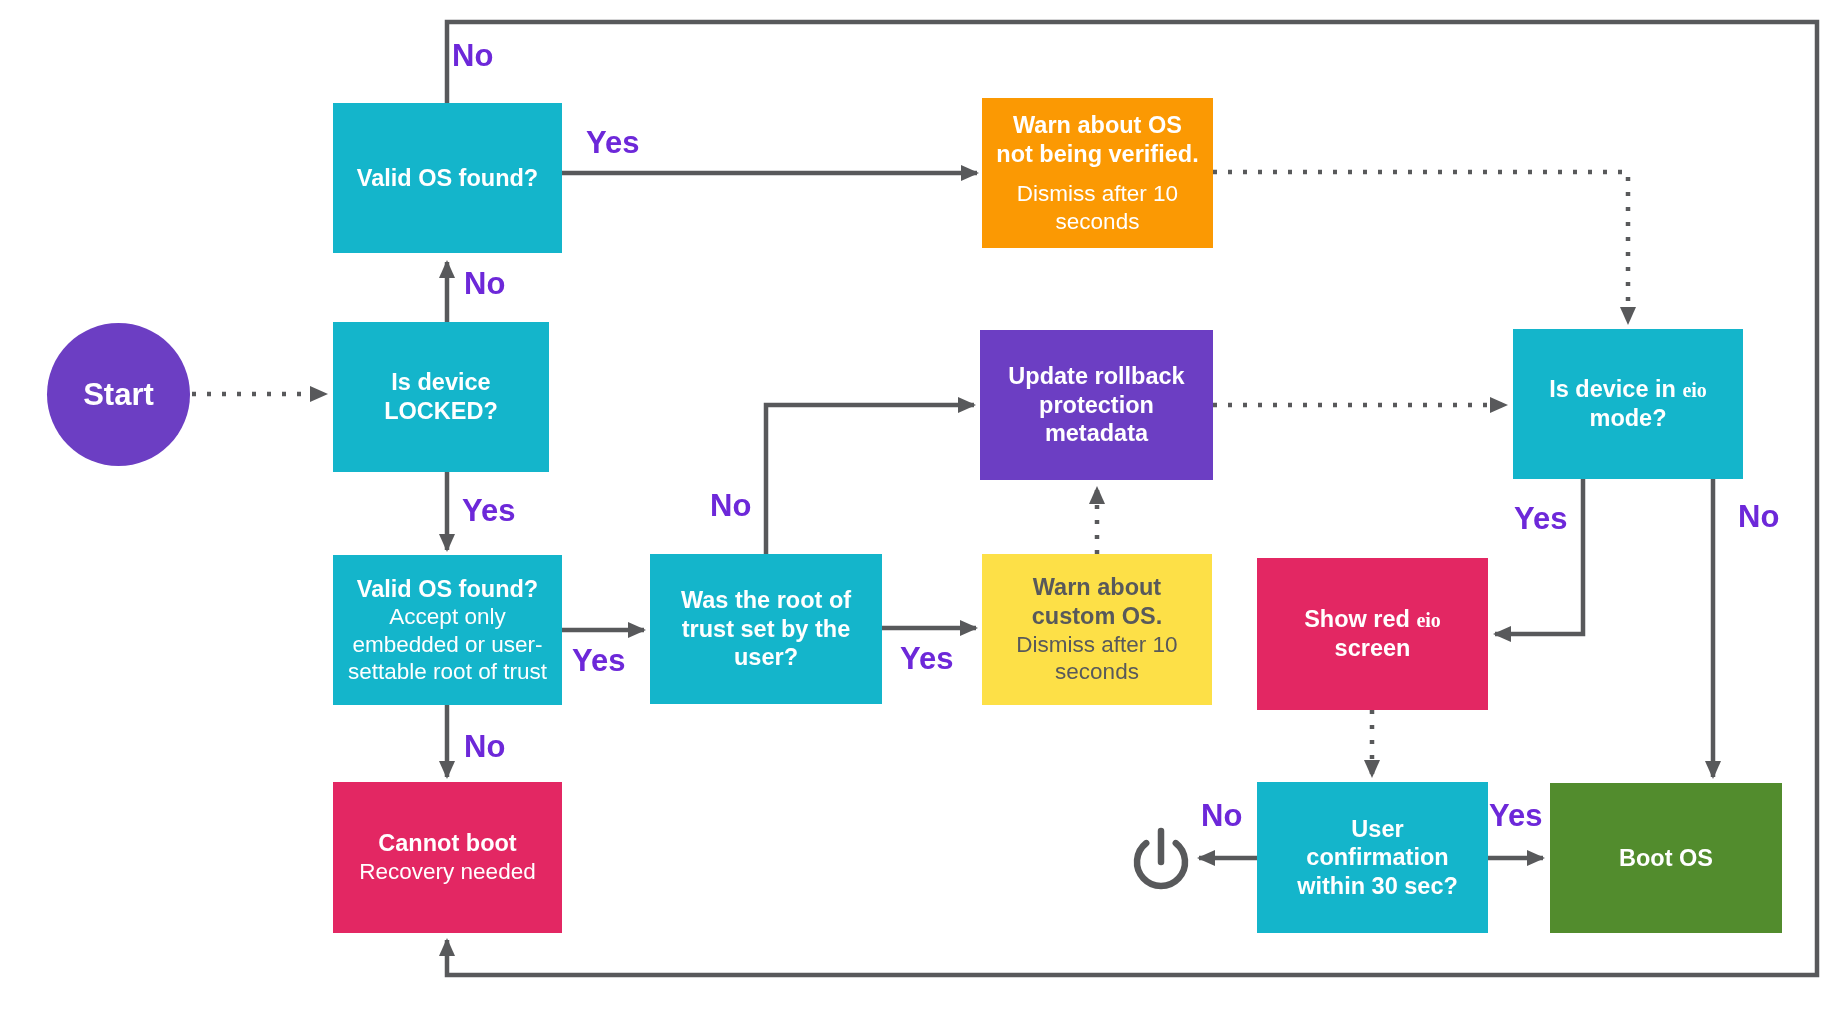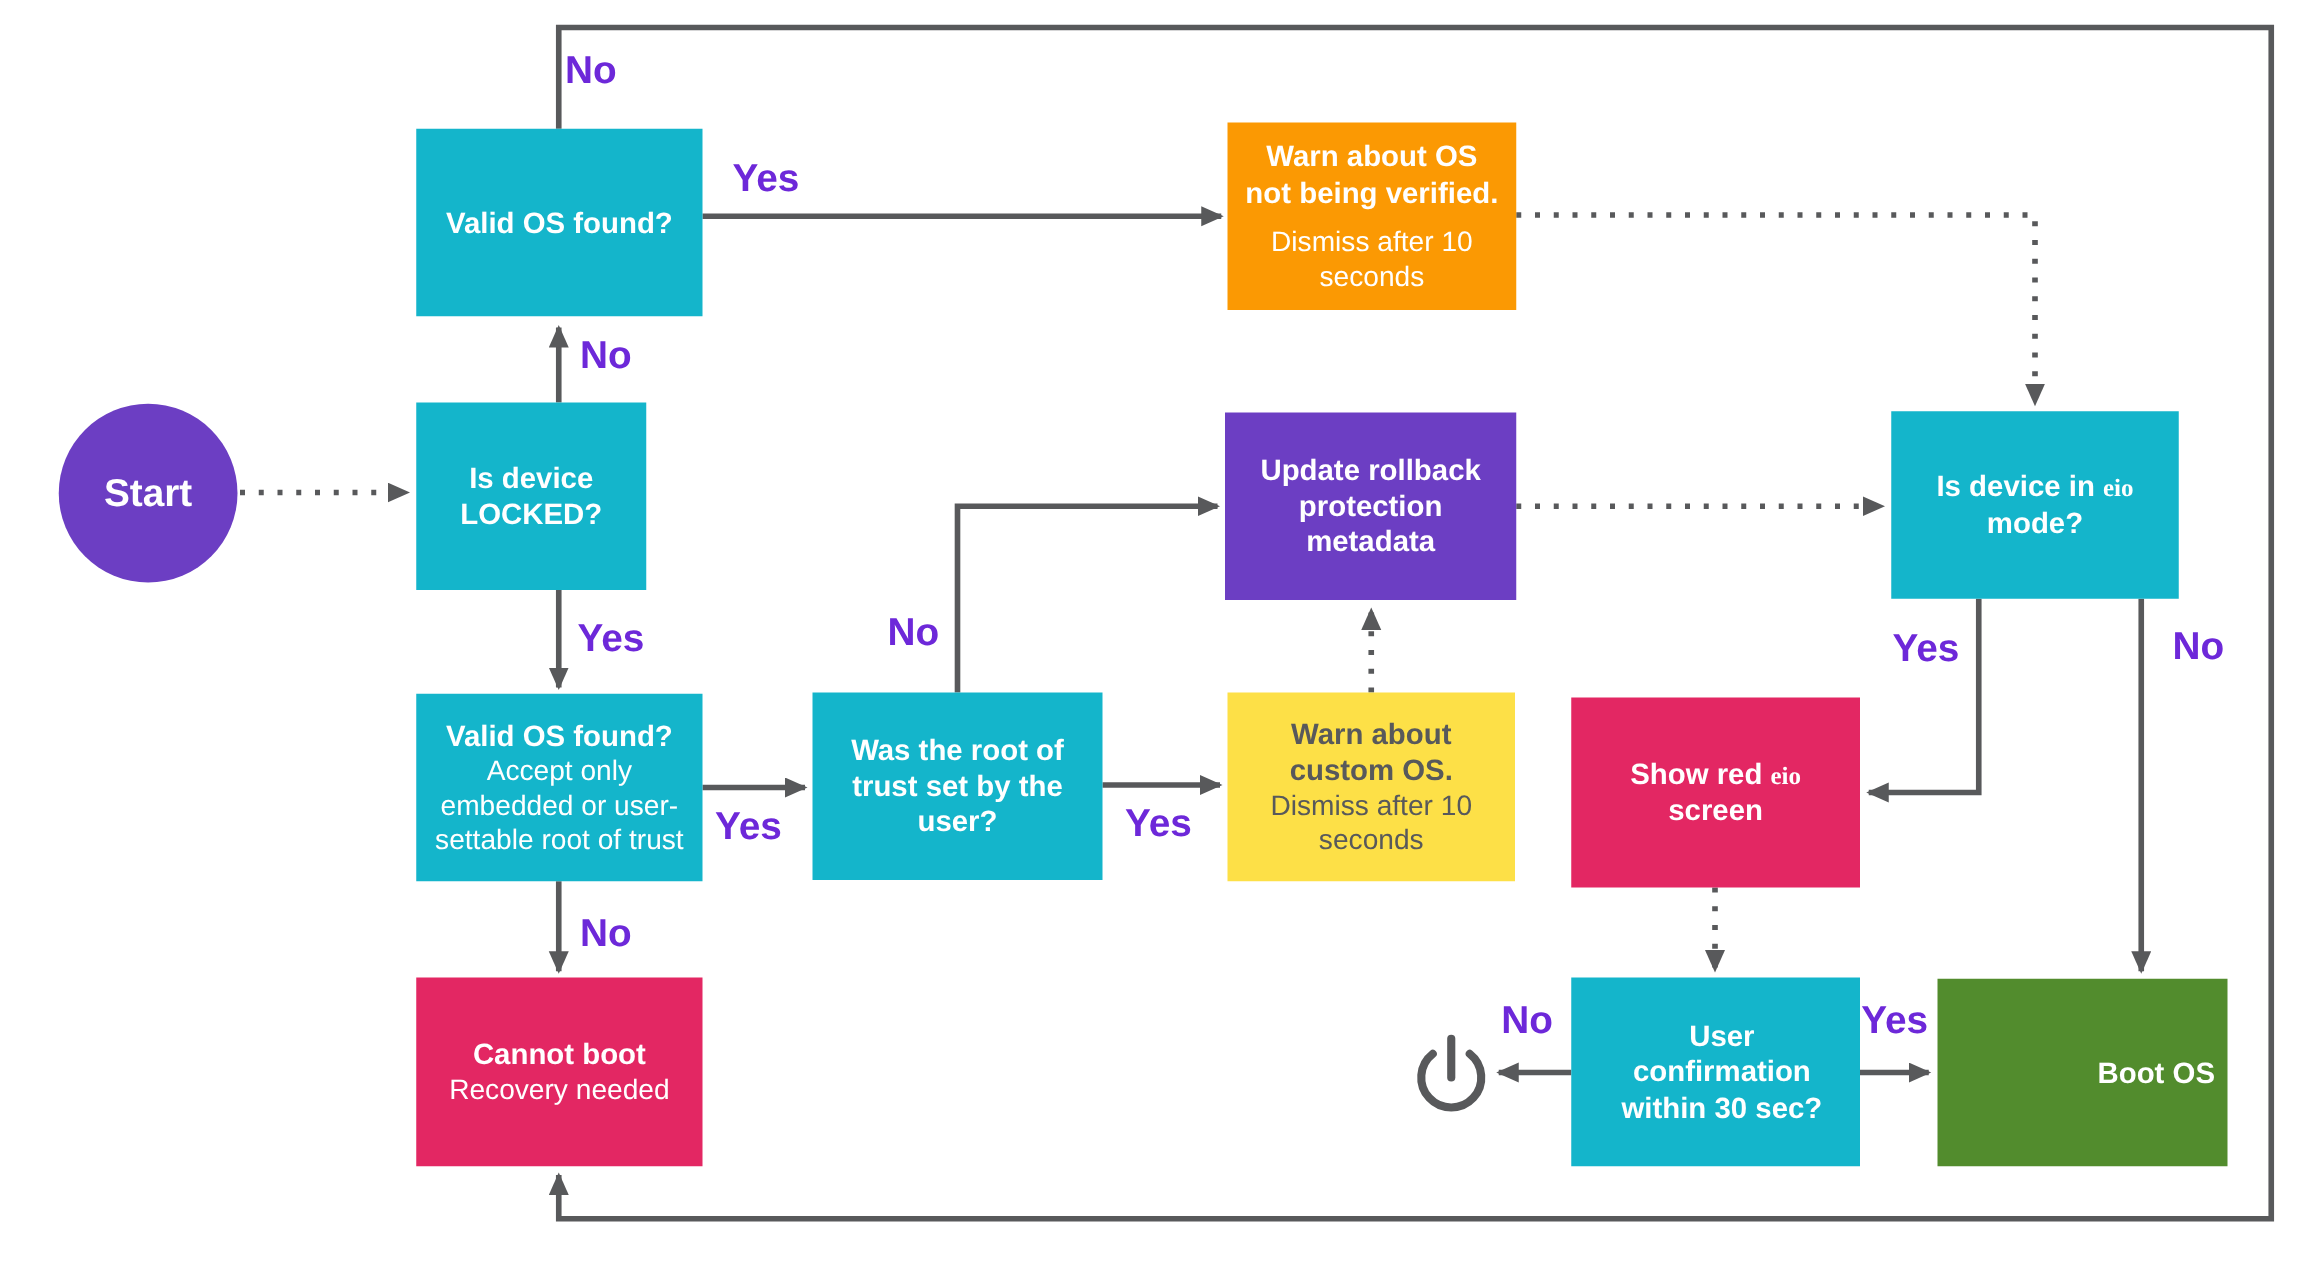--- a/index.html
+++ b/index.html
@@ -65,21 +65,21 @@
   </svg>
 
   <div class="node circle" style="left: 47px; top: 323px; width: 143px; height: 143px; background-color: rgb(108, 62, 195);">
     <div class="title">Start</div>
   </div>
 
   <div class="node" style="left: 333px; top: 103px; width: 229px; height: 150px; background-color: rgb(20, 181, 203);">
     <div class="title">Valid OS found?</div>
   </div>
 
-  <div class="node" style="left: 333px; top: 322px; width: 184px; height: 150px; background-color: rgb(20, 181, 203);">
+  <div class="node" style="left: 333px; top: 322px; width: 216px; height: 150px; background-color: rgb(20, 181, 203);">
     <div class="title">Is device LOCKED?</div>
   </div>
 
   <div class="node" style="left: 333px; top: 555px; width: 229px; height: 150px; background-color: rgb(20, 181, 203);">
     <div class="title">Valid OS found?</div>
     <div class="sub">Accept only embedded or user-settable root of trust</div>
   </div>
 
   <div class="node" style="left: 333px; top: 782px; width: 229px; height: 151px; background-color: rgb(227, 39, 99);">
     <div class="title">Cannot boot</div>
@@ -113,21 +113,21 @@
   <div class="node" style="left: 1513px; top: 329px; width: 230px; height: 150px; background-color: rgb(20, 181, 203);">
     <div class="title">
       <span>Is device in </span><span class="mono">eio</span><span> mode?</span>
     </div>
   </div>
 
   <div class="node" style="left: 1257px; top: 782px; width: 231px; height: 151px; background-color: rgb(20, 181, 203); padding-left: 20px;">
     <div class="title">User confirmation within 30 sec?</div>
   </div>
 
-  <div class="node" style="left: 1550px; top: 783px; width: 232px; height: 150px; background-color: rgb(82, 140, 45); align-items: flex-end;">
+  <div class="node" style="left: 1550px; top: 783px; width: 232px; height: 150px; background-color: rgb(82, 140, 45);">
     <div class="title">Boot OS</div>
   </div>
 
   <div class="lbl" style="left:452px;top:40px;">No</div>
   <div class="lbl" style="left:586px;top:127px;">Yes</div>
   <div class="lbl" style="left:464px;top:268px;">No</div>
   <div class="lbl" style="left:462px;top:495px;">Yes</div>
   <div class="lbl" style="left:464px;top:731px;">No</div>
   <div class="lbl" style="left:572px;top:645px;">Yes</div>
   <div class="lbl" style="left:710px;top:490px;">No</div>

